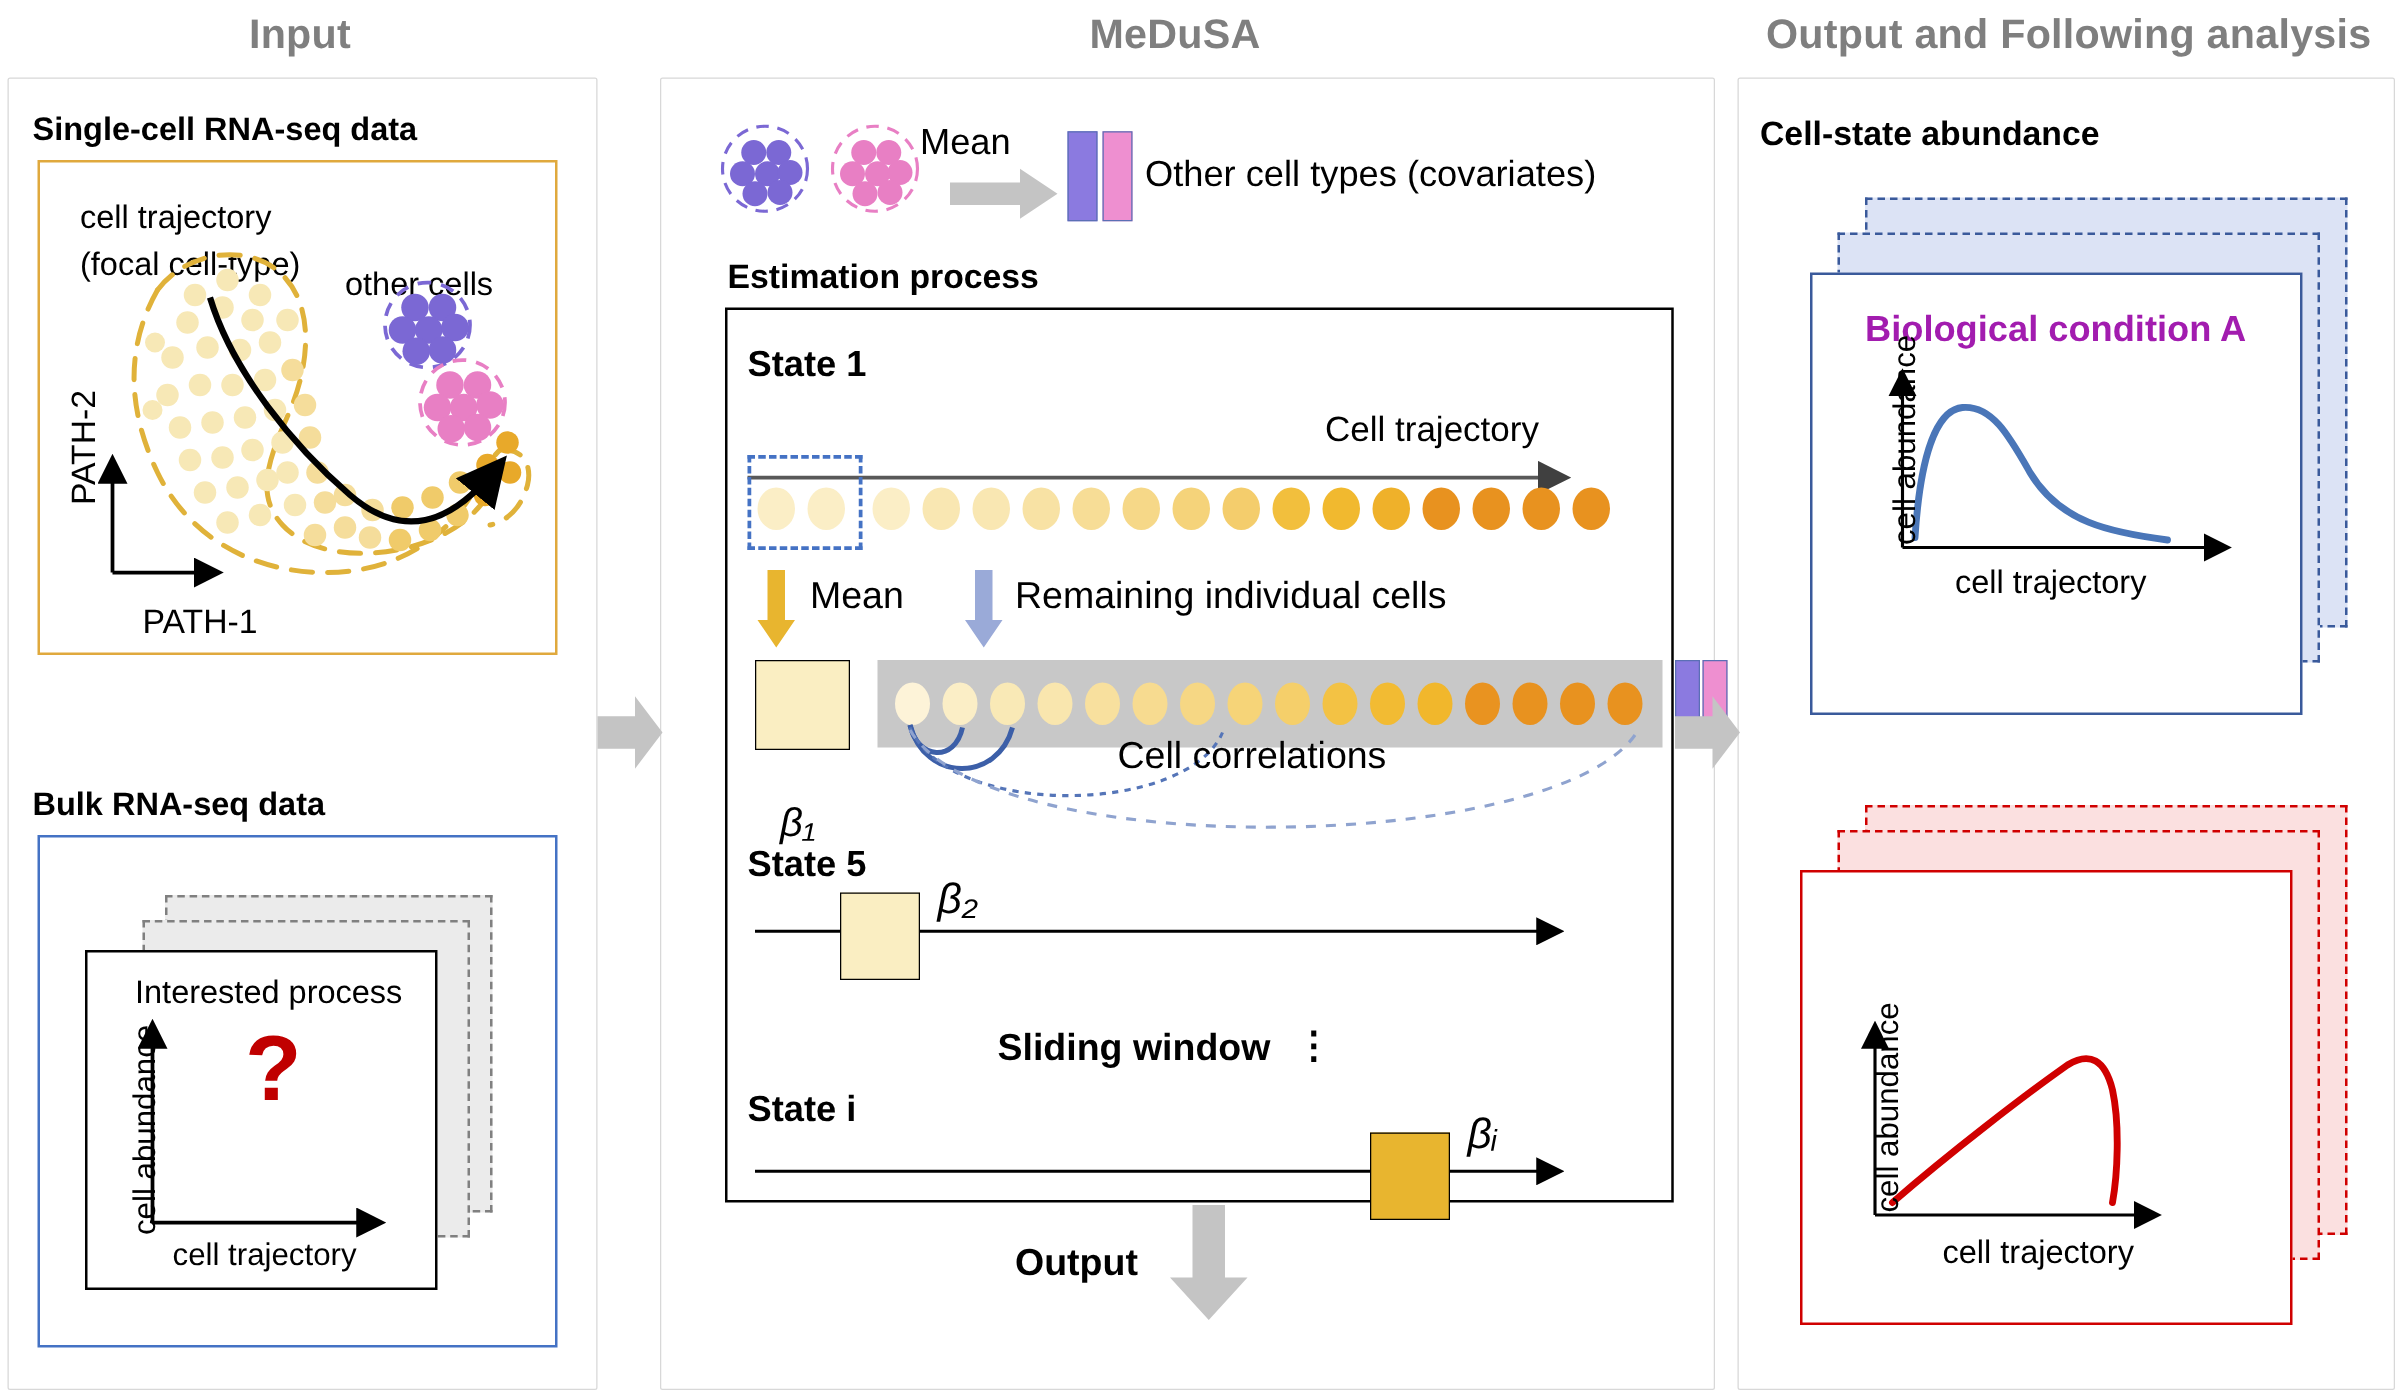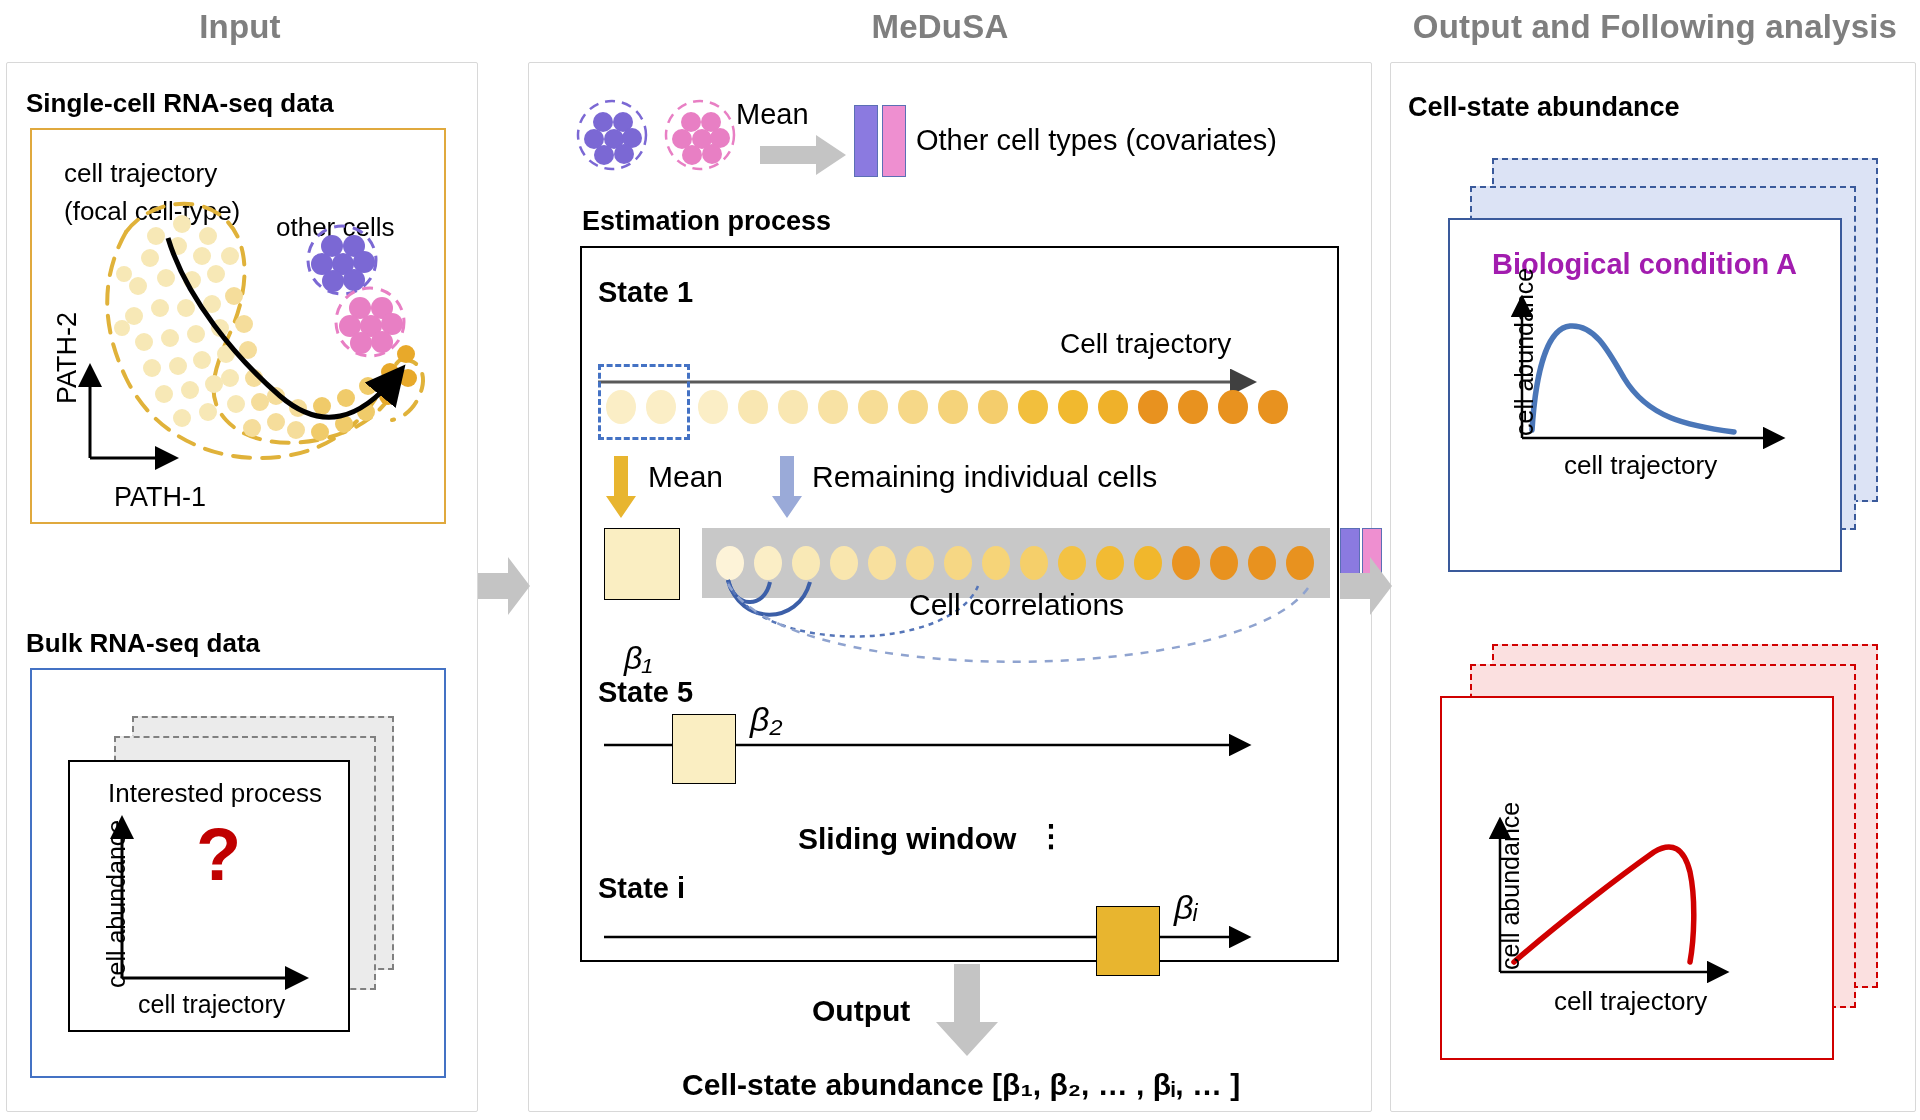--- a/index.html
+++ b/index.html
@@ -312,21 +312,21 @@
   <div class="covar-bar" style="left:1340px;top:528px;width:18px;height:68px;background:#8b7ae0;"></div>
   <div class="covar-bar" style="left:1362px;top:528px;width:18px;height:68px;background:#ee8fd0;"></div>
 
   <svg style="left:700px;top:572px;" width="640" height="108" viewBox="0 0 640 108">
     <path d="M 28 8 C 34 36, 64 38, 70 10" fill="none" stroke="#3c5fa8" stroke-width="4"></path>
     <path d="M 28 8 C 40 54, 98 54, 110 10" fill="none" stroke="#3c5fa8" stroke-width="4"></path>
     <path d="M 28 10 C 60 84, 250 80, 278 14" fill="none" stroke="#5575b8" stroke-width="2.5" stroke-dasharray="5 5"></path>
     <path d="M 28 12 C 90 118, 540 112, 608 16" fill="none" stroke="#8fa3cf" stroke-width="2.5" stroke-dasharray="8 8"></path>
   </svg>
 
-  <div class="txt" style="left:894px;top:588px;font-size:30px;margin-left:15px;">Cell correlations</div>
+  <div class="txt" style="left:894px;top:588px;font-size:30px;">Cell correlations</div>
 
   <div class="sec-label" style="left:598px;top:676px;font-size:29px;">State 5</div>
 
   <svg style="left:604px;top:736px;" width="660" height="20" viewBox="0 0 660 20">
     <defs>
       <marker id="blkArrow3" markerWidth="9" markerHeight="9" refX="6" refY="4.5" orient="auto">
         <path d="M0,0 L9,4.5 L0,9 z" fill="#000"></path>
       </marker>
     </defs>
     <path d="M 0 9 L 640 9" fill="none" stroke="#000" stroke-width="2.5" marker-end="url(#blkArrow3)"></path>
@@ -345,21 +345,20 @@
   </svg>
 
   <div class="beta-sq" style="left:1096px;top:906px;width:62px;height:68px;background:#e8b52f;"></div>
   <div class="txt" style="left:1174px;top:888px;font-size:34px;font-style:italic;">βᵢ</div>
 
   <div class="sec-label" style="left:812px;top:994px;font-size:30px;">Output</div>
   <svg style="left:936px;top:964px;" width="62" height="92" viewBox="0 0 62 92">
     <path d="M18,0 L44,0 L44,58 L62,58 L31,92 L0,58 L18,58 Z" fill="#c4c4c4"></path>
   </svg>
 
-  <div class="sec-label" style="left:682px;top:1068px;font-size:30px;">Cell-state abundance [β₁, β₂, … , βᵢ, … ]</div>
 
   <svg style="left:1340px;top:555px;" width="52" height="62" viewBox="0 0 52 62">
     <path d="M0,18 L30,18 L30,2 L52,31 L30,60 L30,44 L0,44 Z" fill="#c4c4c4"></path>
   </svg>
 
   <div class="sec-label" style="left:1408px;top:92px;font-size:27px;">Cell-state abundance</div>
 
   <div class="cond-stack-a" style="left:1492px;top:158px;width:382px;height:340px;"></div>
   <div class="cond-stack-a" style="left:1470px;top:186px;width:382px;height:340px;"></div>
   <div class="cond-front-a" style="left:1448px;top:218px;width:390px;height:350px;"></div>

